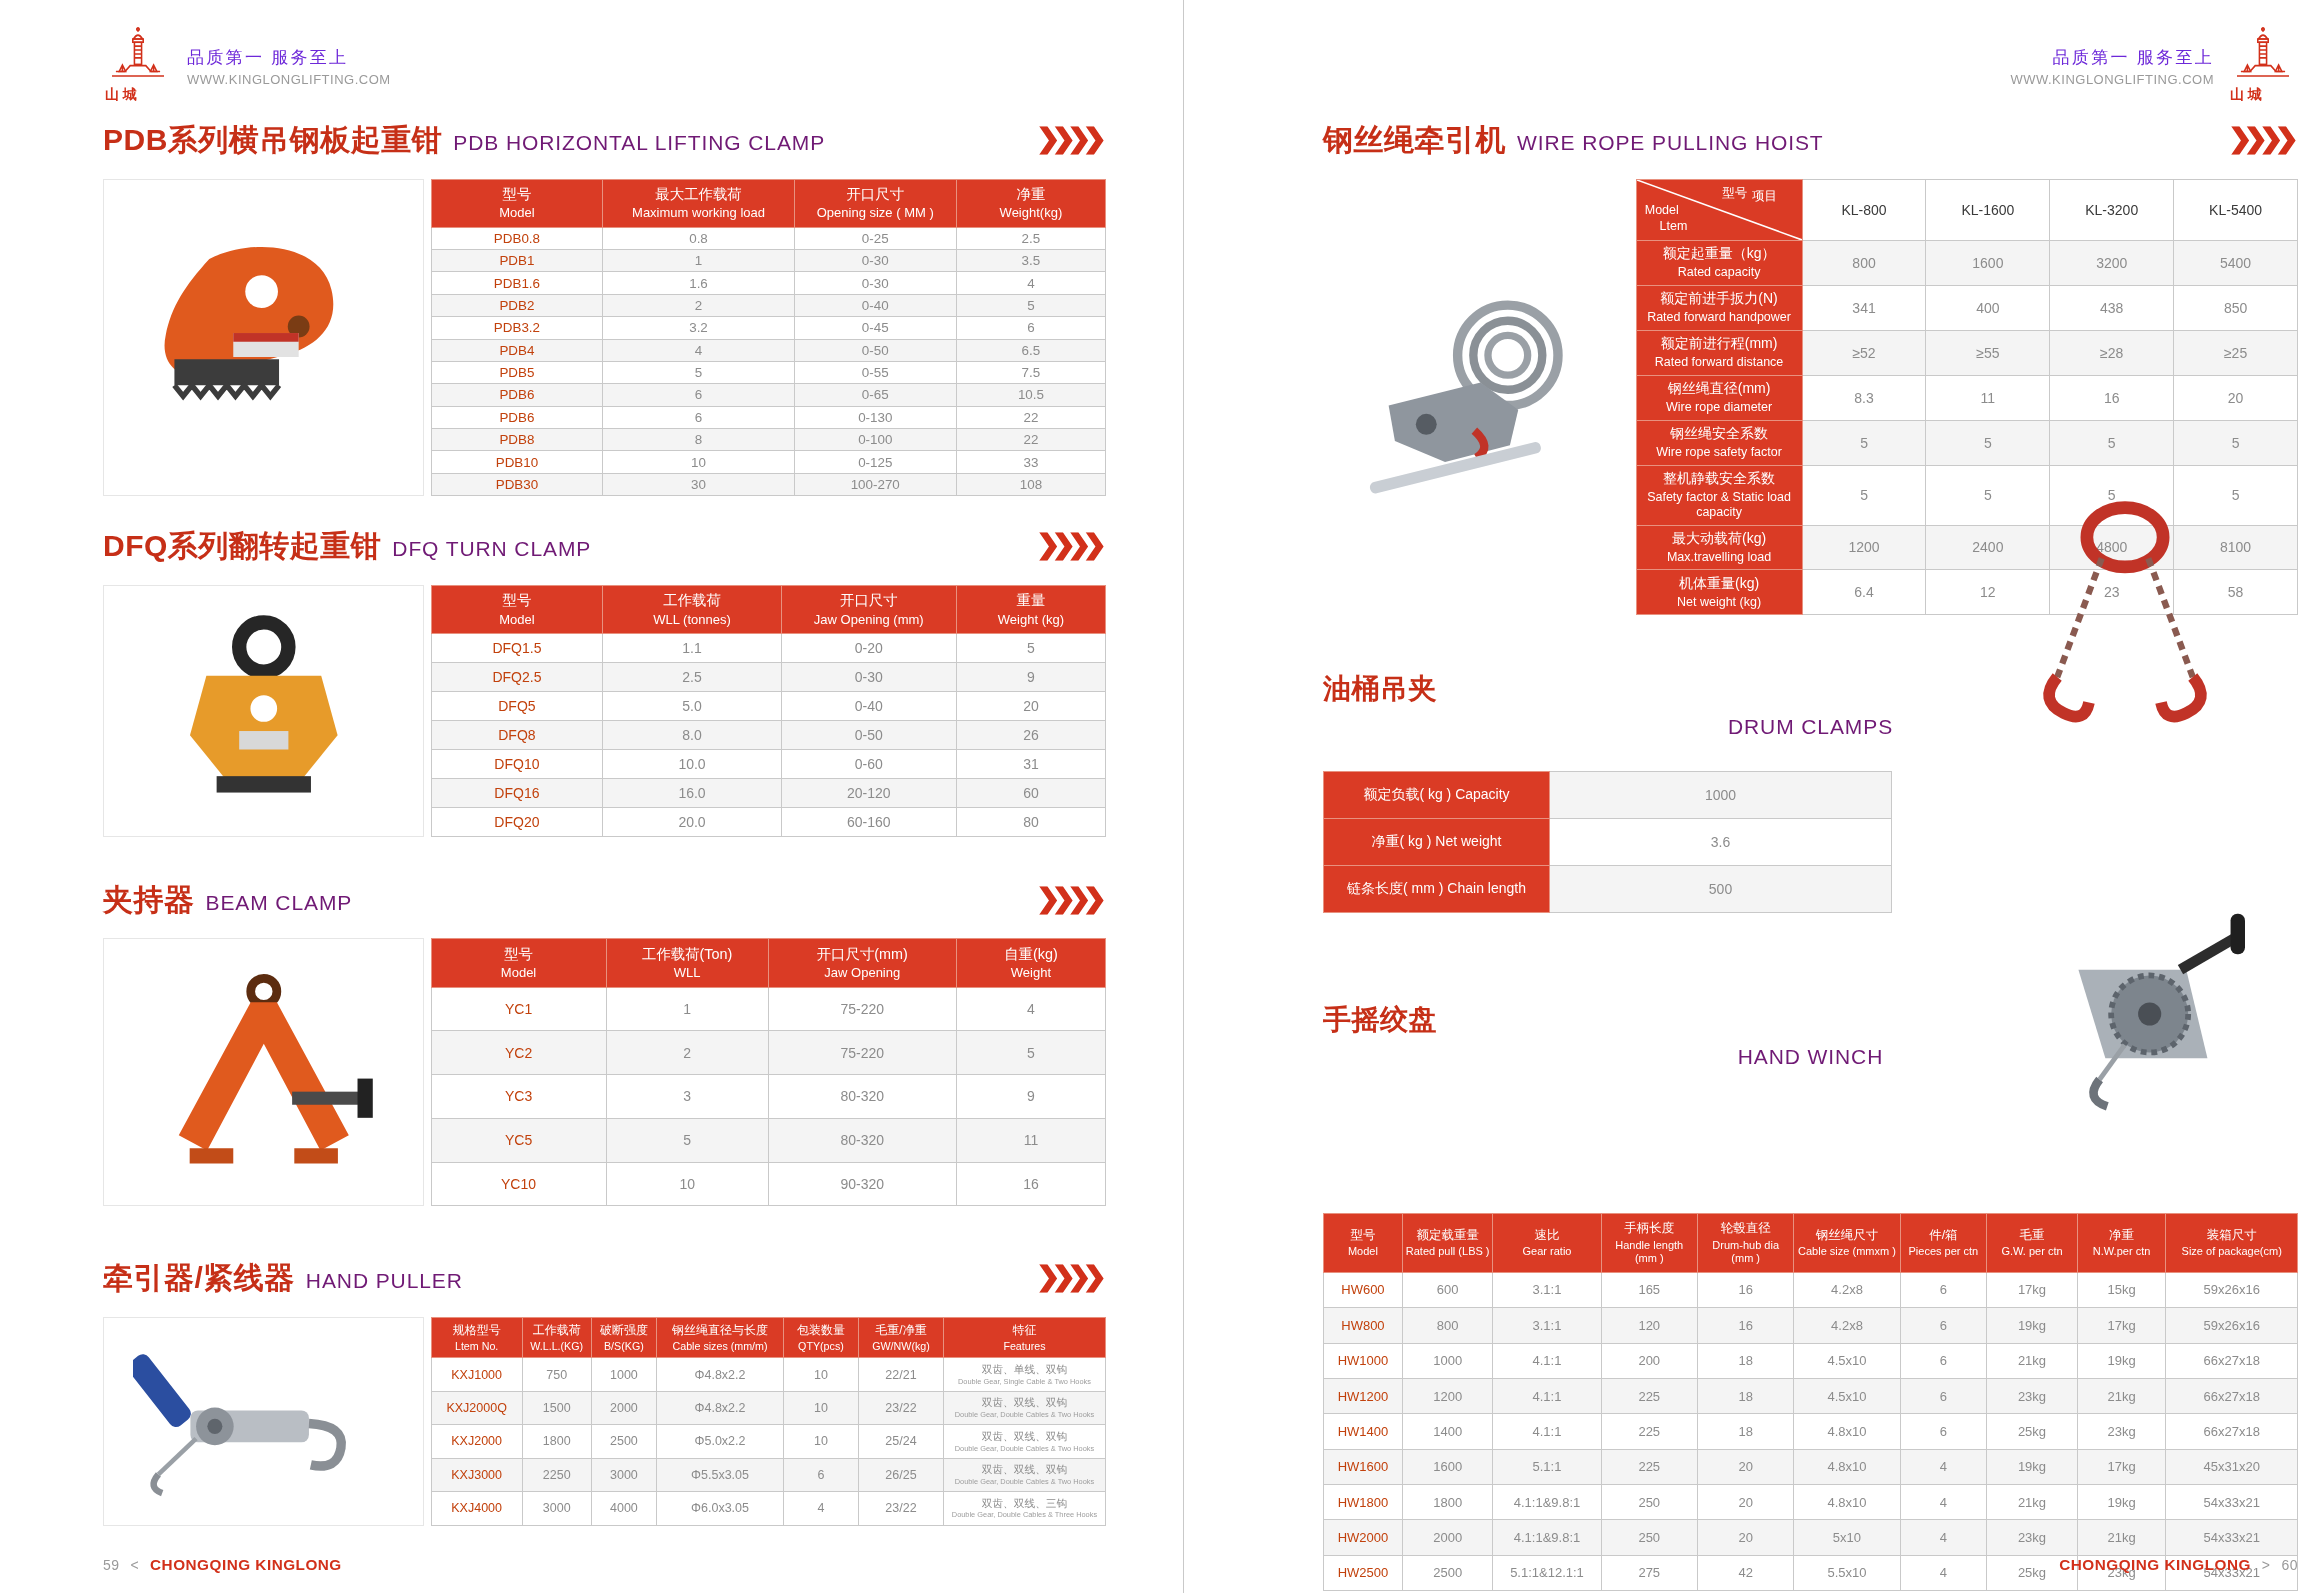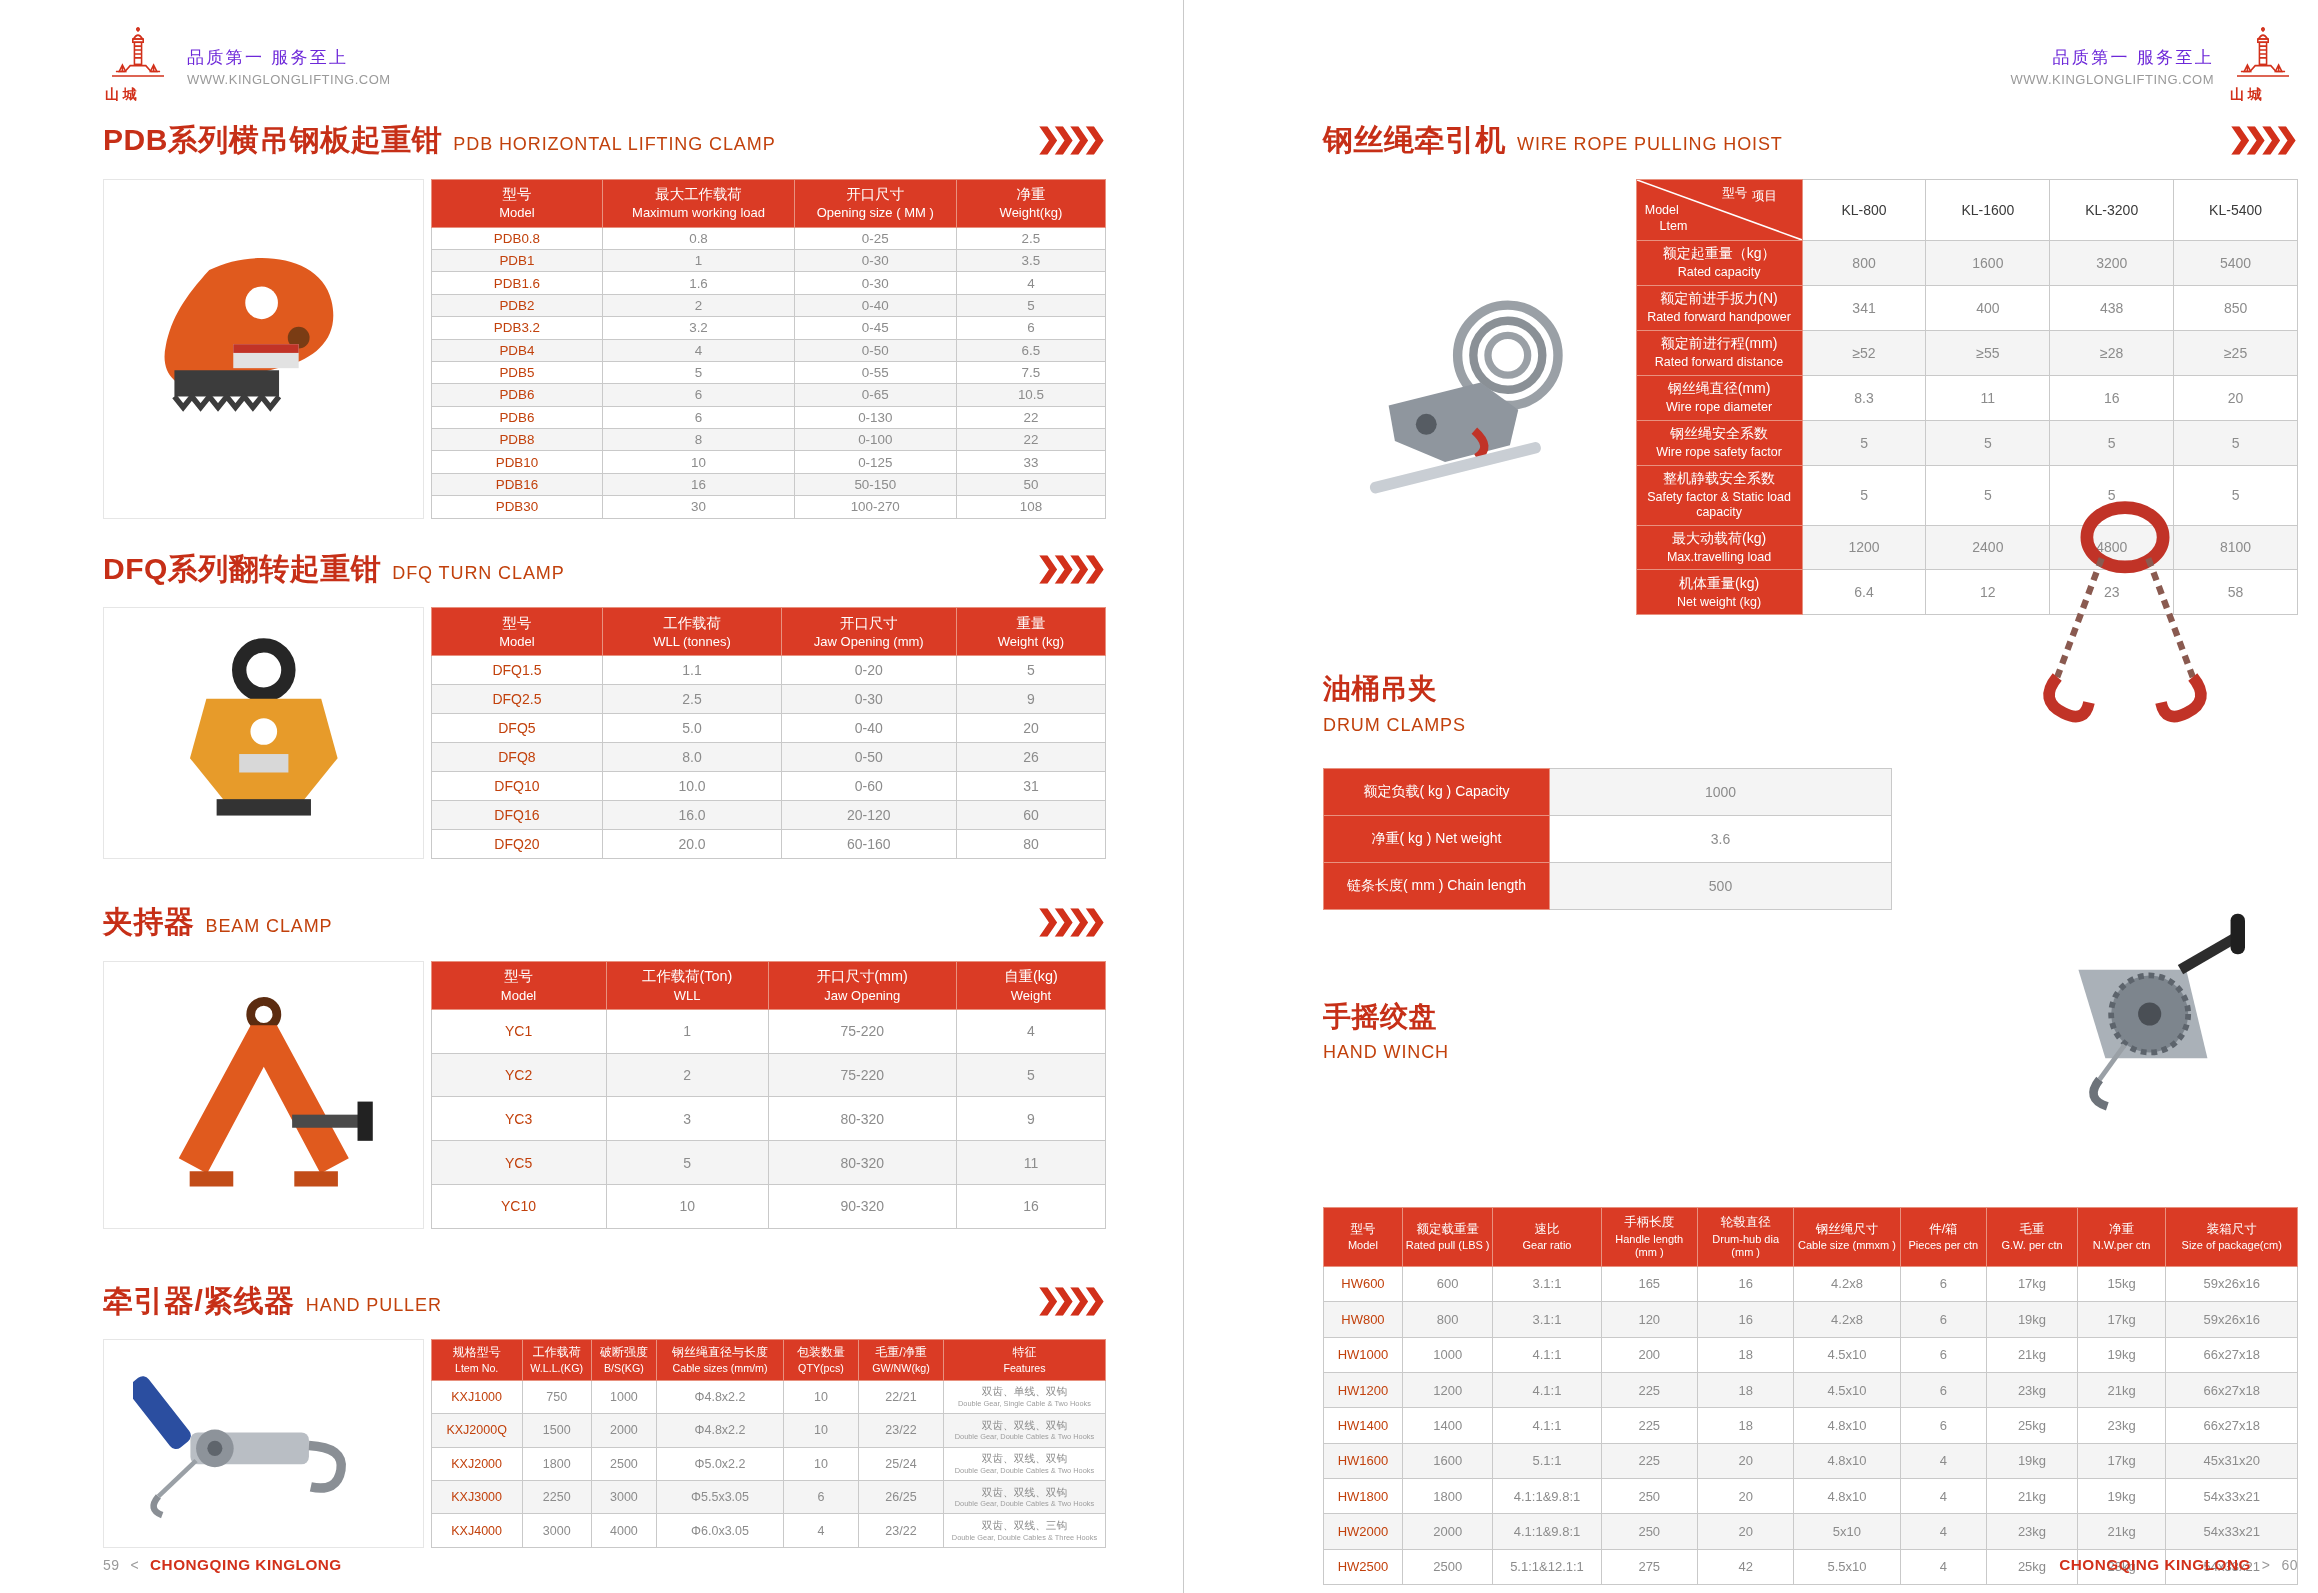--- a/index.html
+++ b/index.html
@@ -16,21 +16,21 @@
   .logo-wrap svg{width:70px;height:65px;display:block;}
   .logo-cn{position:absolute;bottom:2.8px;left:1.9px;width:66px;display:flex;justify-content:space-between;
            color:#d2301a;font-size:14px;font-weight:bold;}
   .brand-text .tagline{font-size:17px;color:#6d28d9;letter-spacing:2.3px;}
   .brand-text .site{font-size:13px;color:#9a9a9a;margin-top:3.7px;letter-spacing:0.5px;}
   .brand-right .brand-text{text-align:right;}
 
   
   .sec-title{display:flex;align-items:baseline;margin:13px 0 17.6px;}
   .t-cn{font-size:30px;font-weight:bold;color:#c62f17;letter-spacing:0.5px;}
-  .t-en{font-size:18px;color:#c2410c;margin-left:11px;letter-spacing:0.9px;}
+  .t-en{font-size:21px;color:#701a75;margin-left:11px;letter-spacing:0.9px;text-align:center;}
   .chev{margin-left:auto;width:70px;height:29px;align-self:center;flex:0 0 70px;}
   .sec-title.stacked{display:block;}
   .sec-title.stacked .t-cn{display:block;font-size:28px;}
   .sec-title.stacked .t-en{display:block;margin:6.5px 0 0 0;}
 
   .sec-body{display:flex;align-items:stretch;gap:6.5px;}
   .photo{flex:0 0 319px;border:0.5px solid #e6e6e6;display:flex;align-items:center;justify-content:center;background:#fff;}
   .photo svg{width:82%;height:82%;}
 
   
@@ -272,26 +272,20 @@
                 <td>0-100</td>
                 <td>22</td>
               </tr>
               <tr>
                 <td>PDB10</td>
                 <td>10</td>
                 <td>0-125</td>
                 <td>33</td>
               </tr>
               <tr>
-                <td>PDB16</td>
-                <td>16</td>
-                <td>50-150</td>
-                <td>50</td>
-              </tr>
-              <tr>
                 <td>PDB30</td>
                 <td>30</td>
                 <td>100-270</td>
                 <td>108</td>
               </tr>
             </tbody>
         </table>
       </div>
     </section>
 

